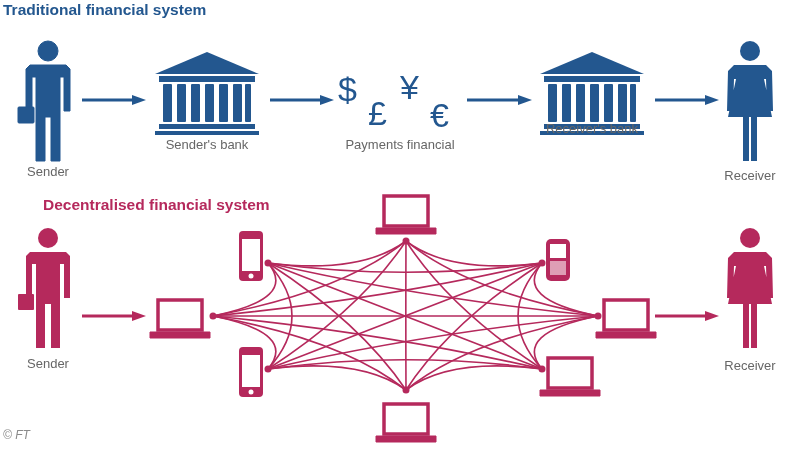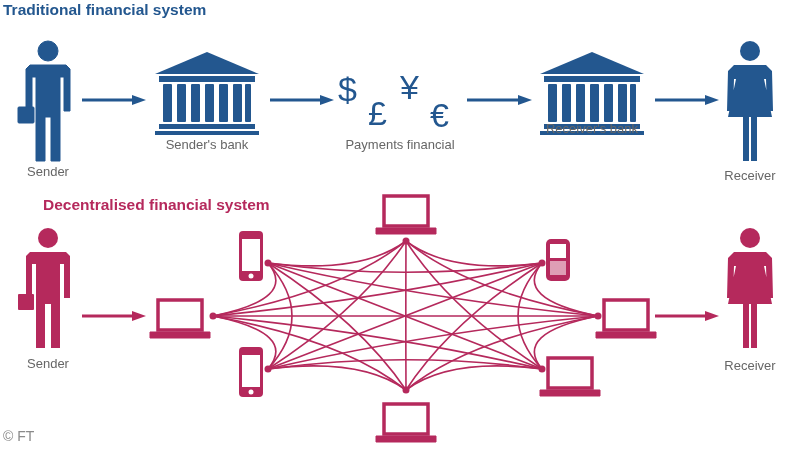--- a/index.html
+++ b/index.html
@@ -2,21 +2,21 @@
 <html><head>
 <meta charset="utf-8">
 <style>
   html,body{margin:0;padding:0;background:#ffffff;}
   body{width:800px;height:450px;position:relative;overflow:hidden;font-family:"Liberation Sans",sans-serif;}
   .abs{position:absolute;}
   .title{font-weight:bold;font-size:15.5px;}
   .t-blue{color:#23578f;}
   .t-pink{color:#b5295c;}
   .lbl{font-size:13px;color:#666;text-align:center;white-space:nowrap;}
-  .copy{font-size:14px;color:#8a8a8a;}
+  .copy{font-size:12px;color:#8a8a8a;font-style:italic;}
   .cur{font-size:34px;color:#23578f;font-weight:normal;}
   svg{position:absolute;left:0;top:0;}
 </style>
 </head>
 <body>
 
 <div class="abs title t-blue" style="left:3px;top:1px;">Traditional financial system</div>
 <div class="abs title t-pink" style="left:11px;top:196px;margin-left:32px;">Decentralised financial system</div>
 
 <svg width="800" height="450" viewBox="0 0 800 450">

